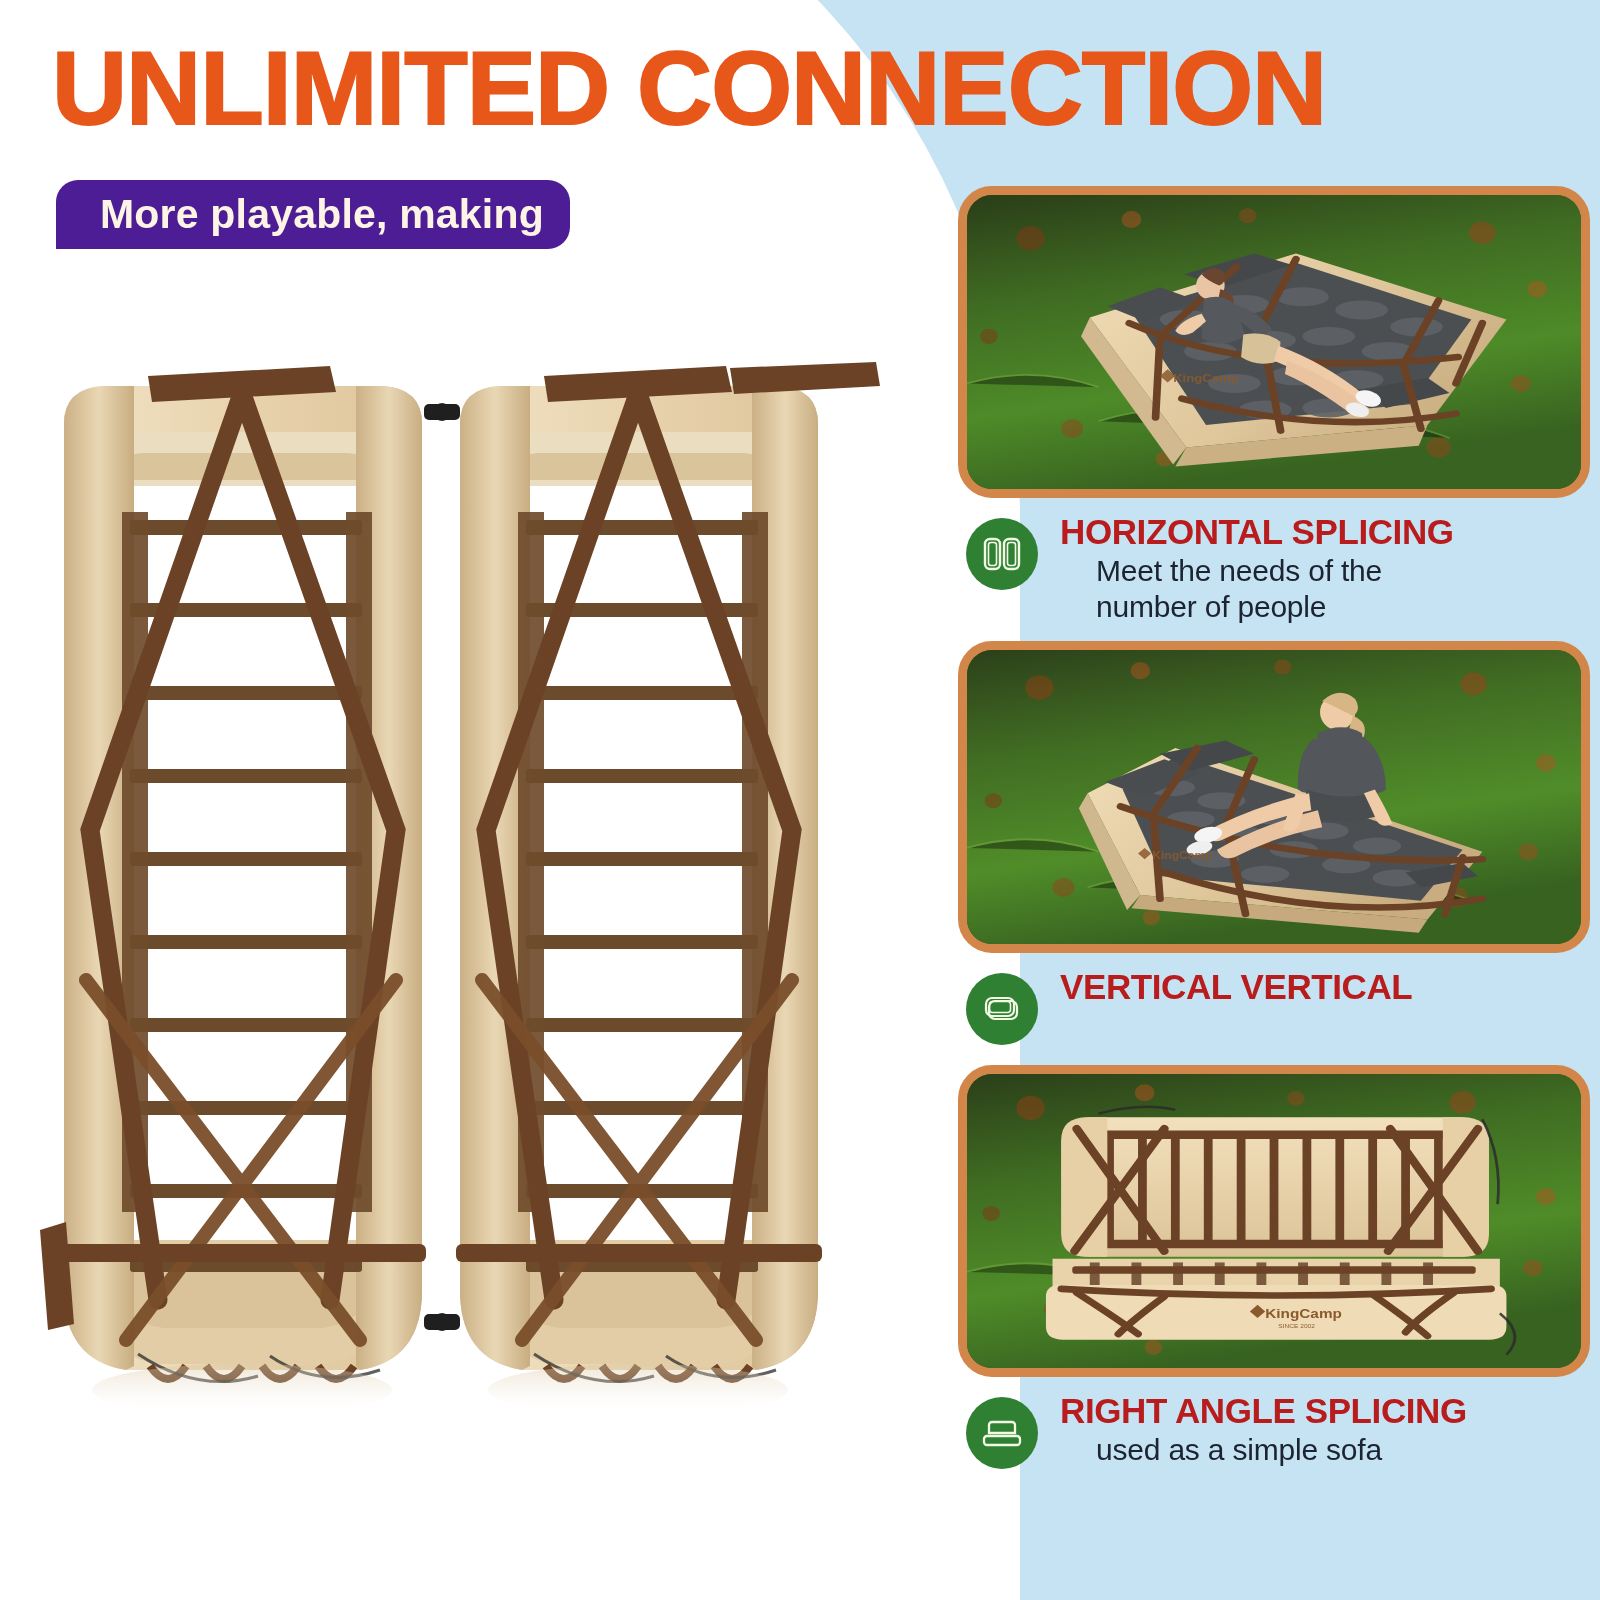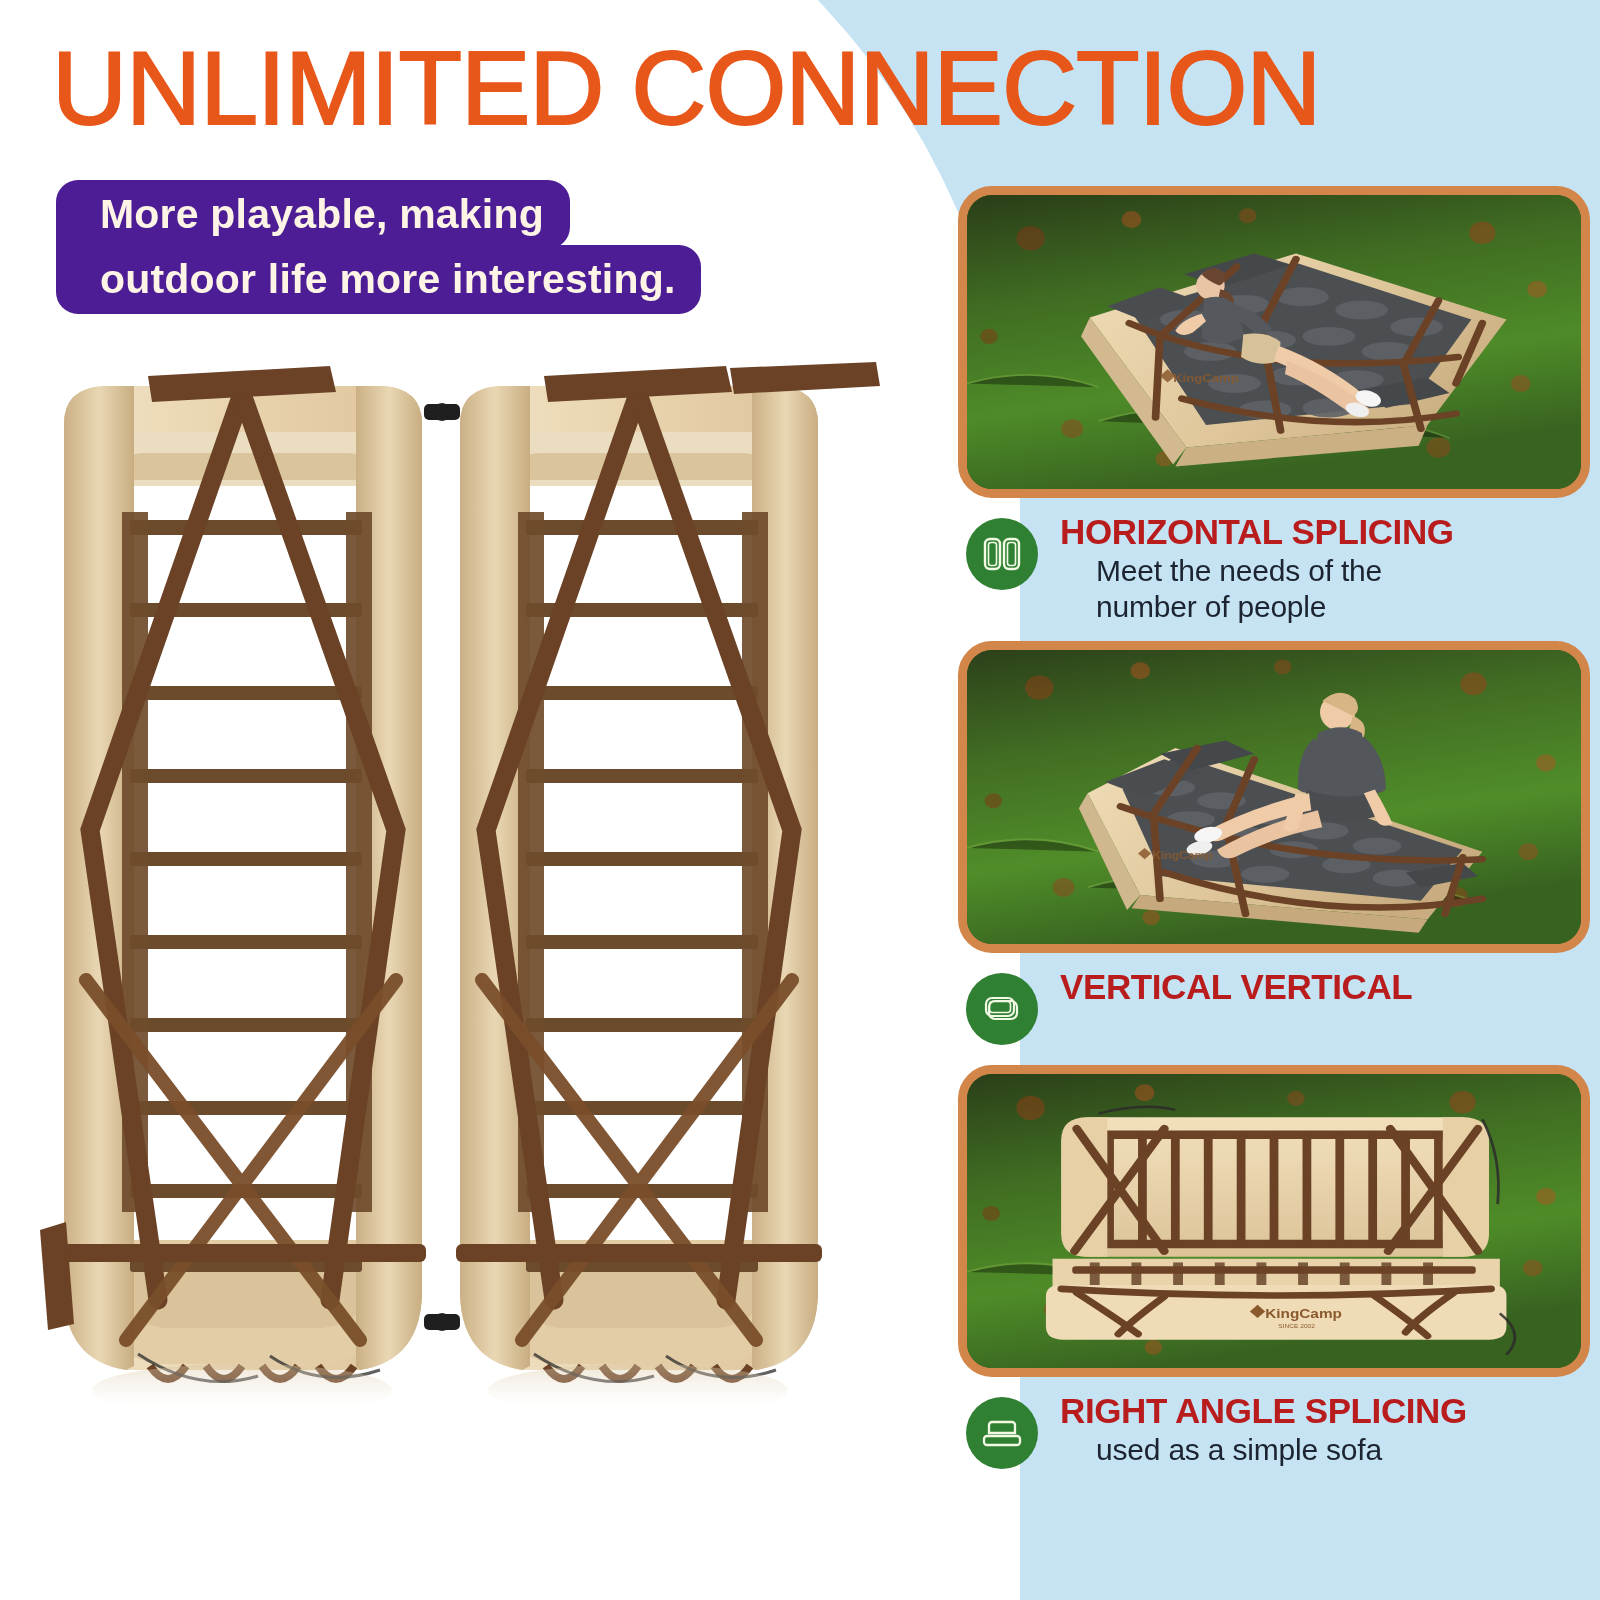--- a/index.html
+++ b/index.html
@@ -20,21 +20,21 @@
     border-radius:0 58% 0 0 / 0 34% 0 0;
   }
   .bg-white-lower{
     position:absolute;left:0;top:700px;width:926px;height:900px;background:#ffffff;
   }
 
   
   .headline{
     position:absolute;left:52px;top:36px;
     font-size:104px;line-height:1.0;
-    font-weight:normal;letter-spacing:-1px;
+    font-weight:bold;letter-spacing:-1px;
     color:#e8571a;
     white-space:nowrap;
     -webkit-text-stroke:2px #e8571a;
   }
 
   
   .bubble{
     position:absolute;left:56px;top:180px;
     width:740px;
   }
@@ -95,21 +95,20 @@
 <div class="stage">
 
   <div class="bg-blue"></div>
   <div class="bg-white-blob"></div>
   <div class="bg-white-lower"></div>
 
   <div class="headline">UNLIMITED CONNECTION</div>
 
   <div class="bubble">
     <div><span class="bubble-line l1">More playable, making</span></div>
-    <div><span class="bubble-line l2">outdoor life more interesting.</span></div>
   </div>
 
   <div class="hero">
     <svg viewBox="0 0 860 1080" preserveAspectRatio="none" aria-hidden="true">
       <defs>
         <linearGradient id="padface" x1="0" y1="0" x2="1" y2="0">
           <stop offset="0" stop-color="#d8bf97"></stop>
           <stop offset="0.12" stop-color="#efdfc0"></stop>
           <stop offset="0.5" stop-color="#e8d3ad"></stop>
           <stop offset="0.88" stop-color="#e0c79f"></stop>

